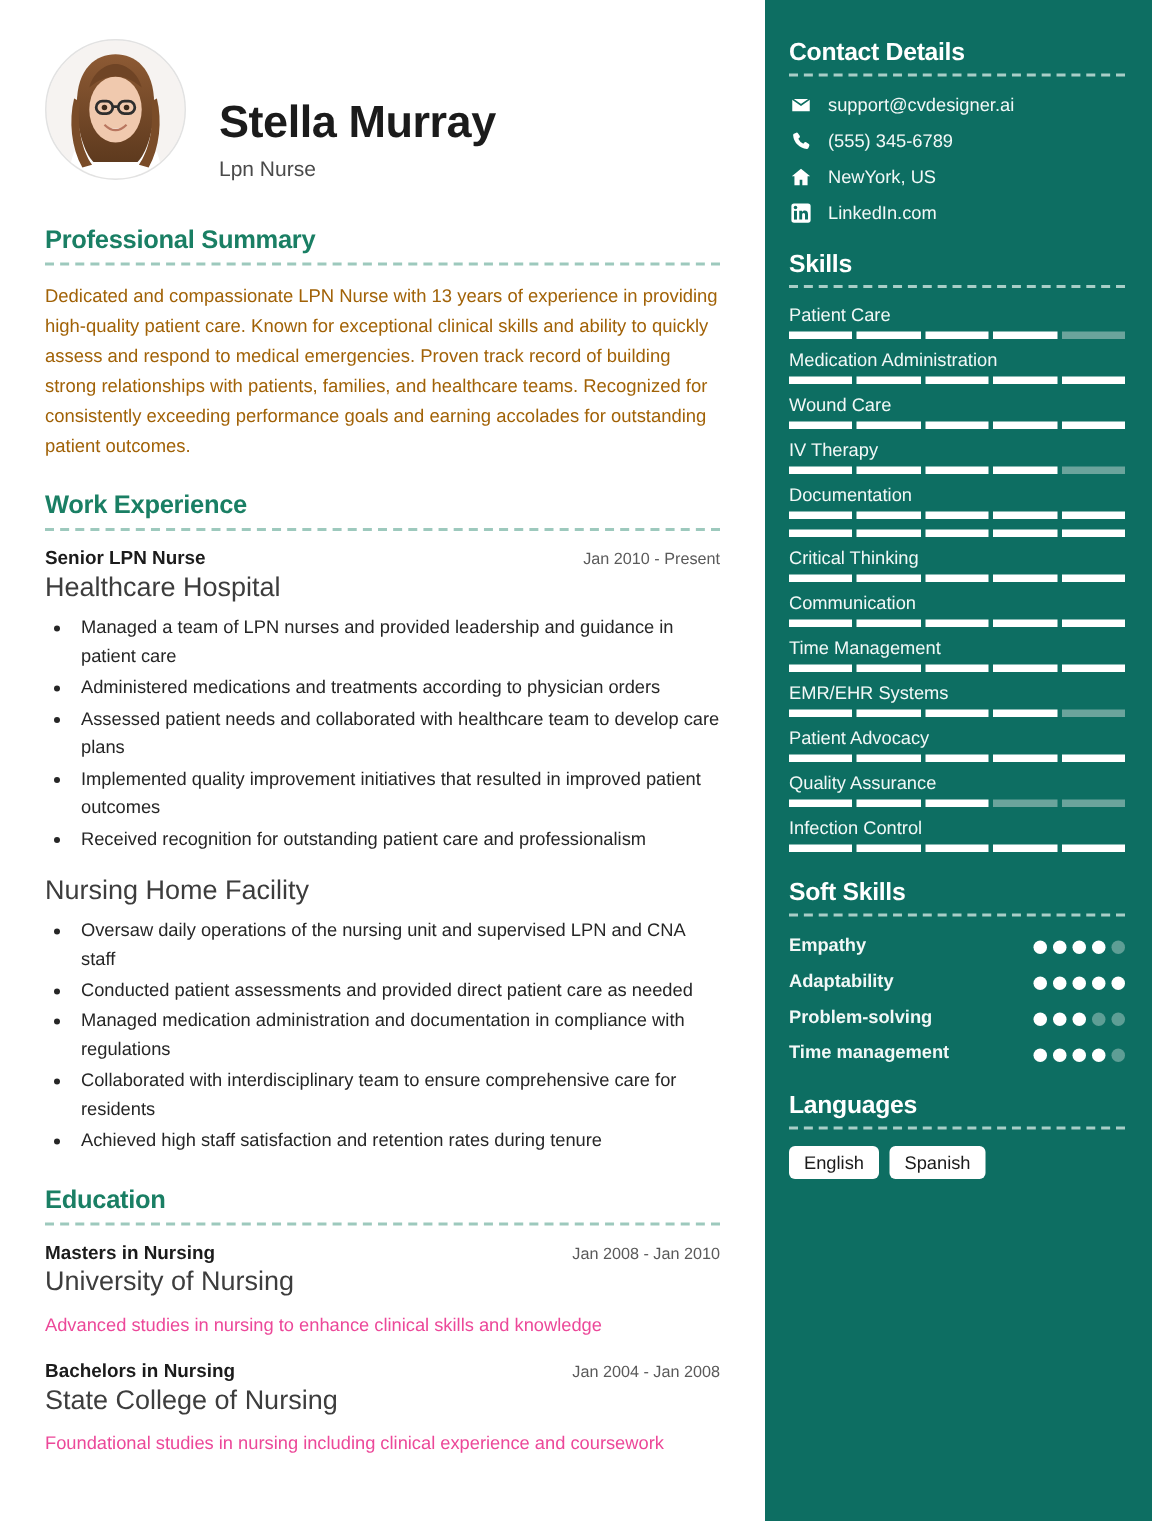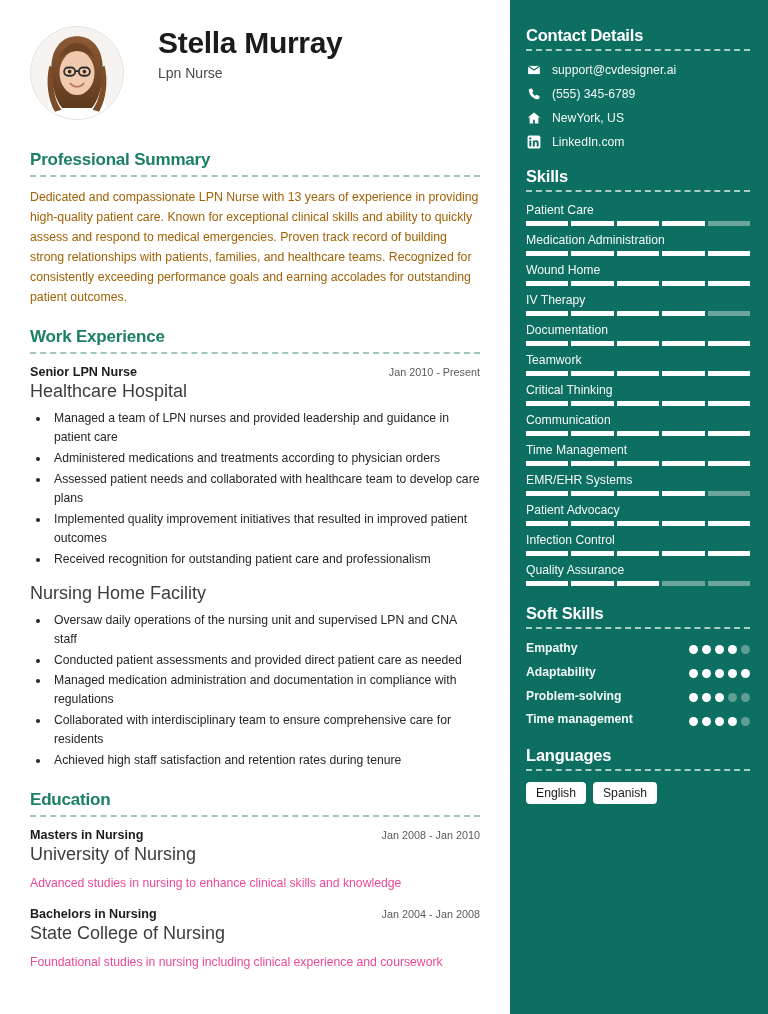--- a/index.html
+++ b/index.html
@@ -21,22 +21,22 @@
   
   .main-col {
     width: 510px;
     height: 1014px;
     background: #ffffff;
     padding: 26px 30px 0 30px;
   }
 
   .header {
     display: flex;
-    align-items: flex-start;
-    gap: 34px;
+    align-items: flex-end;
+    gap: 22px;
     margin-bottom: 30px;
   }
 
   .avatar {
     width: 94px;
     height: 94px;
     border-radius: 50%;
     border: 1px solid #e2e2e2;
     background: #f7f5f3;
     overflow: hidden;
@@ -398,21 +398,21 @@
             <div class="skill-label">Medication Administration</div>
      <div class="skill-bar">
               <span class="skill-seg"></span>
               <span class="skill-seg"></span>
               <span class="skill-seg"></span>
               <span class="skill-seg"></span>
               <span class="skill-seg"></span>
             </div>
           </div>
           <div class="skill-item">
-            <div class="skill-label">Wound Home</div>
+            <div class="skill-label">Wound Care</div>
      <div class="skill-bar">
               <span class="skill-seg"></span>
               <span class="skill-seg"></span>
               <span class="skill-seg"></span>
               <span class="skill-seg"></span>
               <span class="skill-seg"></span>
             </div>
           </div>
           <div class="skill-item">
             <div class="skill-label">IV Therapy</div>
@@ -428,21 +428,20 @@
             <div class="skill-label">Documentation</div>
      <div class="skill-bar">
               <span class="skill-seg"></span>
               <span class="skill-seg"></span>
               <span class="skill-seg"></span>
               <span class="skill-seg"></span>
               <span class="skill-seg"></span>
             </div>
           </div>
           <div class="skill-item">
-            <div class="skill-label">Teamwork</div>
      <div class="skill-bar">
               <span class="skill-seg"></span>
               <span class="skill-seg"></span>
               <span class="skill-seg"></span>
               <span class="skill-seg"></span>
               <span class="skill-seg"></span>
             </div>
           </div>
           <div class="skill-item">
             <div class="skill-label">Critical Thinking</div>
@@ -479,46 +478,46 @@
      <div class="skill-bar">
               <span class="skill-seg"></span>
               <span class="skill-seg"></span>
               <span class="skill-seg"></span>
               <span class="skill-seg"></span>
               <span class="skill-seg off"></span>
             </div>
           </div>
           <div class="skill-item">
             <div class="skill-label">Patient Advocacy</div>
-     <div class="skill-bar">
-              <span class="skill-seg"></span>
-              <span class="skill-seg"></span>
-              <span class="skill-seg"></span>
-              <span class="skill-seg"></span>
-              <span class="skill-seg"></span>
-            </div>
-          </div>
-          <div class="skill-item">
-            <div class="skill-label">Infection Control</div>
      <div class="skill-bar">
               <span class="skill-seg"></span>
               <span class="skill-seg"></span>
               <span class="skill-seg"></span>
               <span class="skill-seg"></span>
               <span class="skill-seg"></span>
             </div>
           </div>
           <div class="skill-item">
             <div class="skill-label">Quality Assurance</div>
      <div class="skill-bar">
               <span class="skill-seg"></span>
               <span class="skill-seg"></span>
               <span class="skill-seg"></span>
               <span class="skill-seg off"></span>
               <span class="skill-seg off"></span>
+            </div>
+          </div>
+          <div class="skill-item">
+            <div class="skill-label">Infection Control</div>
+     <div class="skill-bar">
+              <span class="skill-seg"></span>
+              <span class="skill-seg"></span>
+              <span class="skill-seg"></span>
+              <span class="skill-seg"></span>
+              <span class="skill-seg"></span>
             </div>
           </div>
         </div>
     </div>
 
     <div class="side-section">
       <div class="side-heading">Soft Skills</div>
       <hr class="side-divider">
       <div id="soft-list">
           <div class="soft-item">

